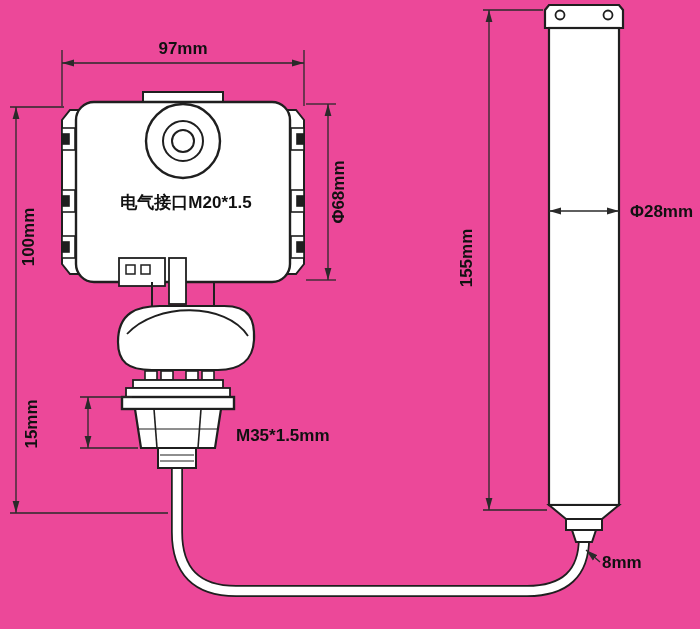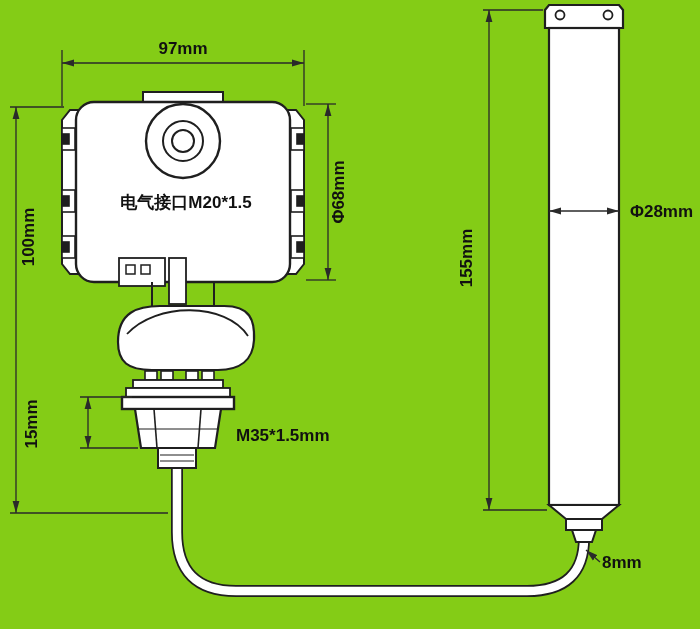--- a/index.html
+++ b/index.html
@@ -5,21 +5,21 @@
   html, body {
     margin: 0;
     padding: 0;
     background: #ffffff;
     font-family: "Liberation Sans", "DejaVu Sans", sans-serif;
   }
   .canvas {
     position: relative;
     width: 700px;
     height: 629px;
-    background: #84cc16;
+    background: #ec4899;
     overflow: hidden;
   }
   svg { display: block; }
   text {
     fill: #111111;
     font-family: "Liberation Sans", "DejaVu Sans", sans-serif;
     font-size: 17px;
     font-weight: 600;
   }
   .cjk { font-weight: 700; }

